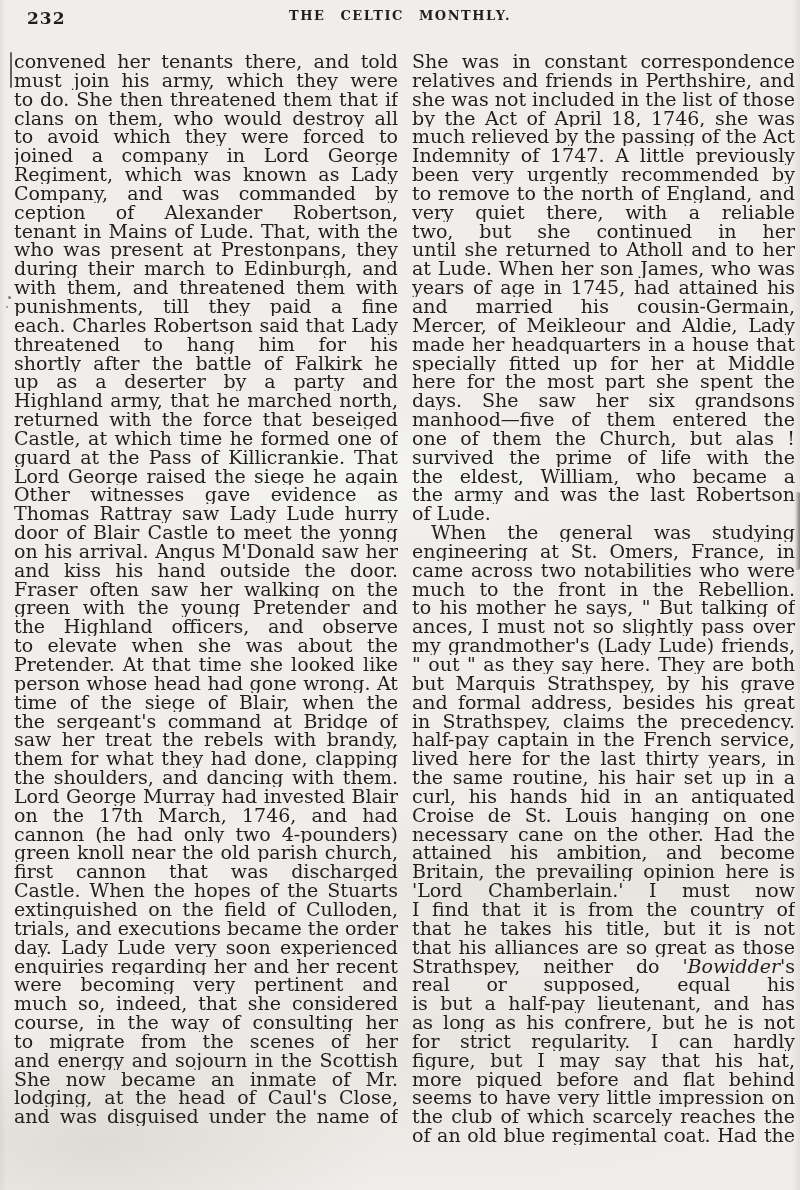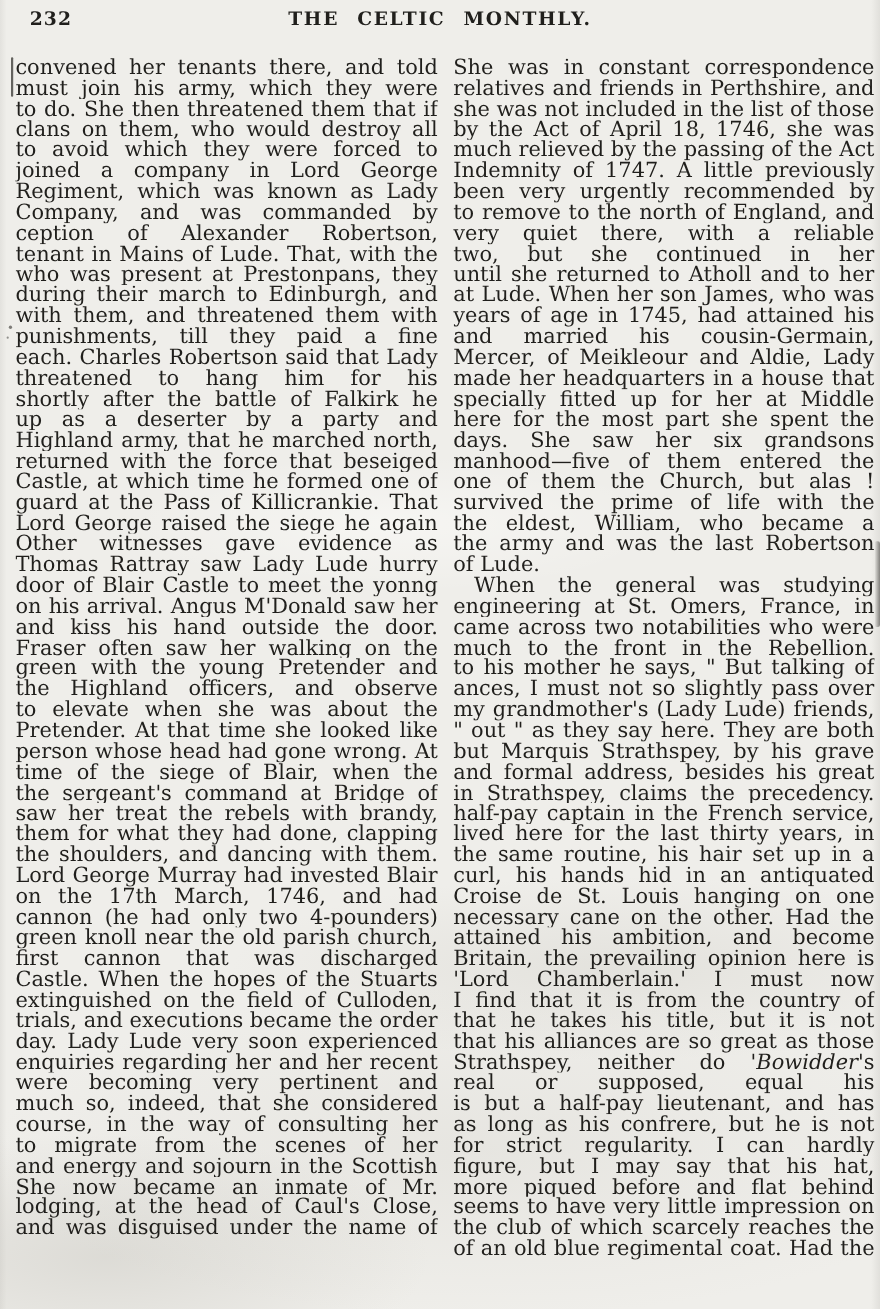--- a/index.html
+++ b/index.html
@@ -16,21 +16,21 @@
     font-family: "DejaVu Serif", "Liberation Serif", serif;
     color: #201f1c;
   }
   .page-header { position: absolute; top: 8px; left: 0; width: 756px; height: 26px; padding-left: 12px; }
   .page-number {
     position: absolute; left: 27px; top: 0;
     font-size: 17px; font-weight: bold; letter-spacing: 1px;
   }
   .journal-title {
     position: absolute; left: 0; width: 800px; top: 0; text-align: center;
-    font-size: 17px; font-weight: bold; letter-spacing: 1.5px; word-spacing: 9px;
+    font-size: 13px; font-weight: bold; letter-spacing: 1.5px; word-spacing: 9px;
   }
   .columns { position: absolute; top: 52px; left: 0; width: 800px; }
   .column { position: absolute; top: 0; font-size: 19px; line-height: 18.85px; }
   .column.left  { left: 14px;  width: 384px; }
   .column.right { left: 412px; width: 383px; }
   .line {
     height: 18.85px; overflow: hidden;
     text-align: justify; text-align-last: justify;
   }
   .line::after { content: ""; display: inline-block; width: 100%; }

